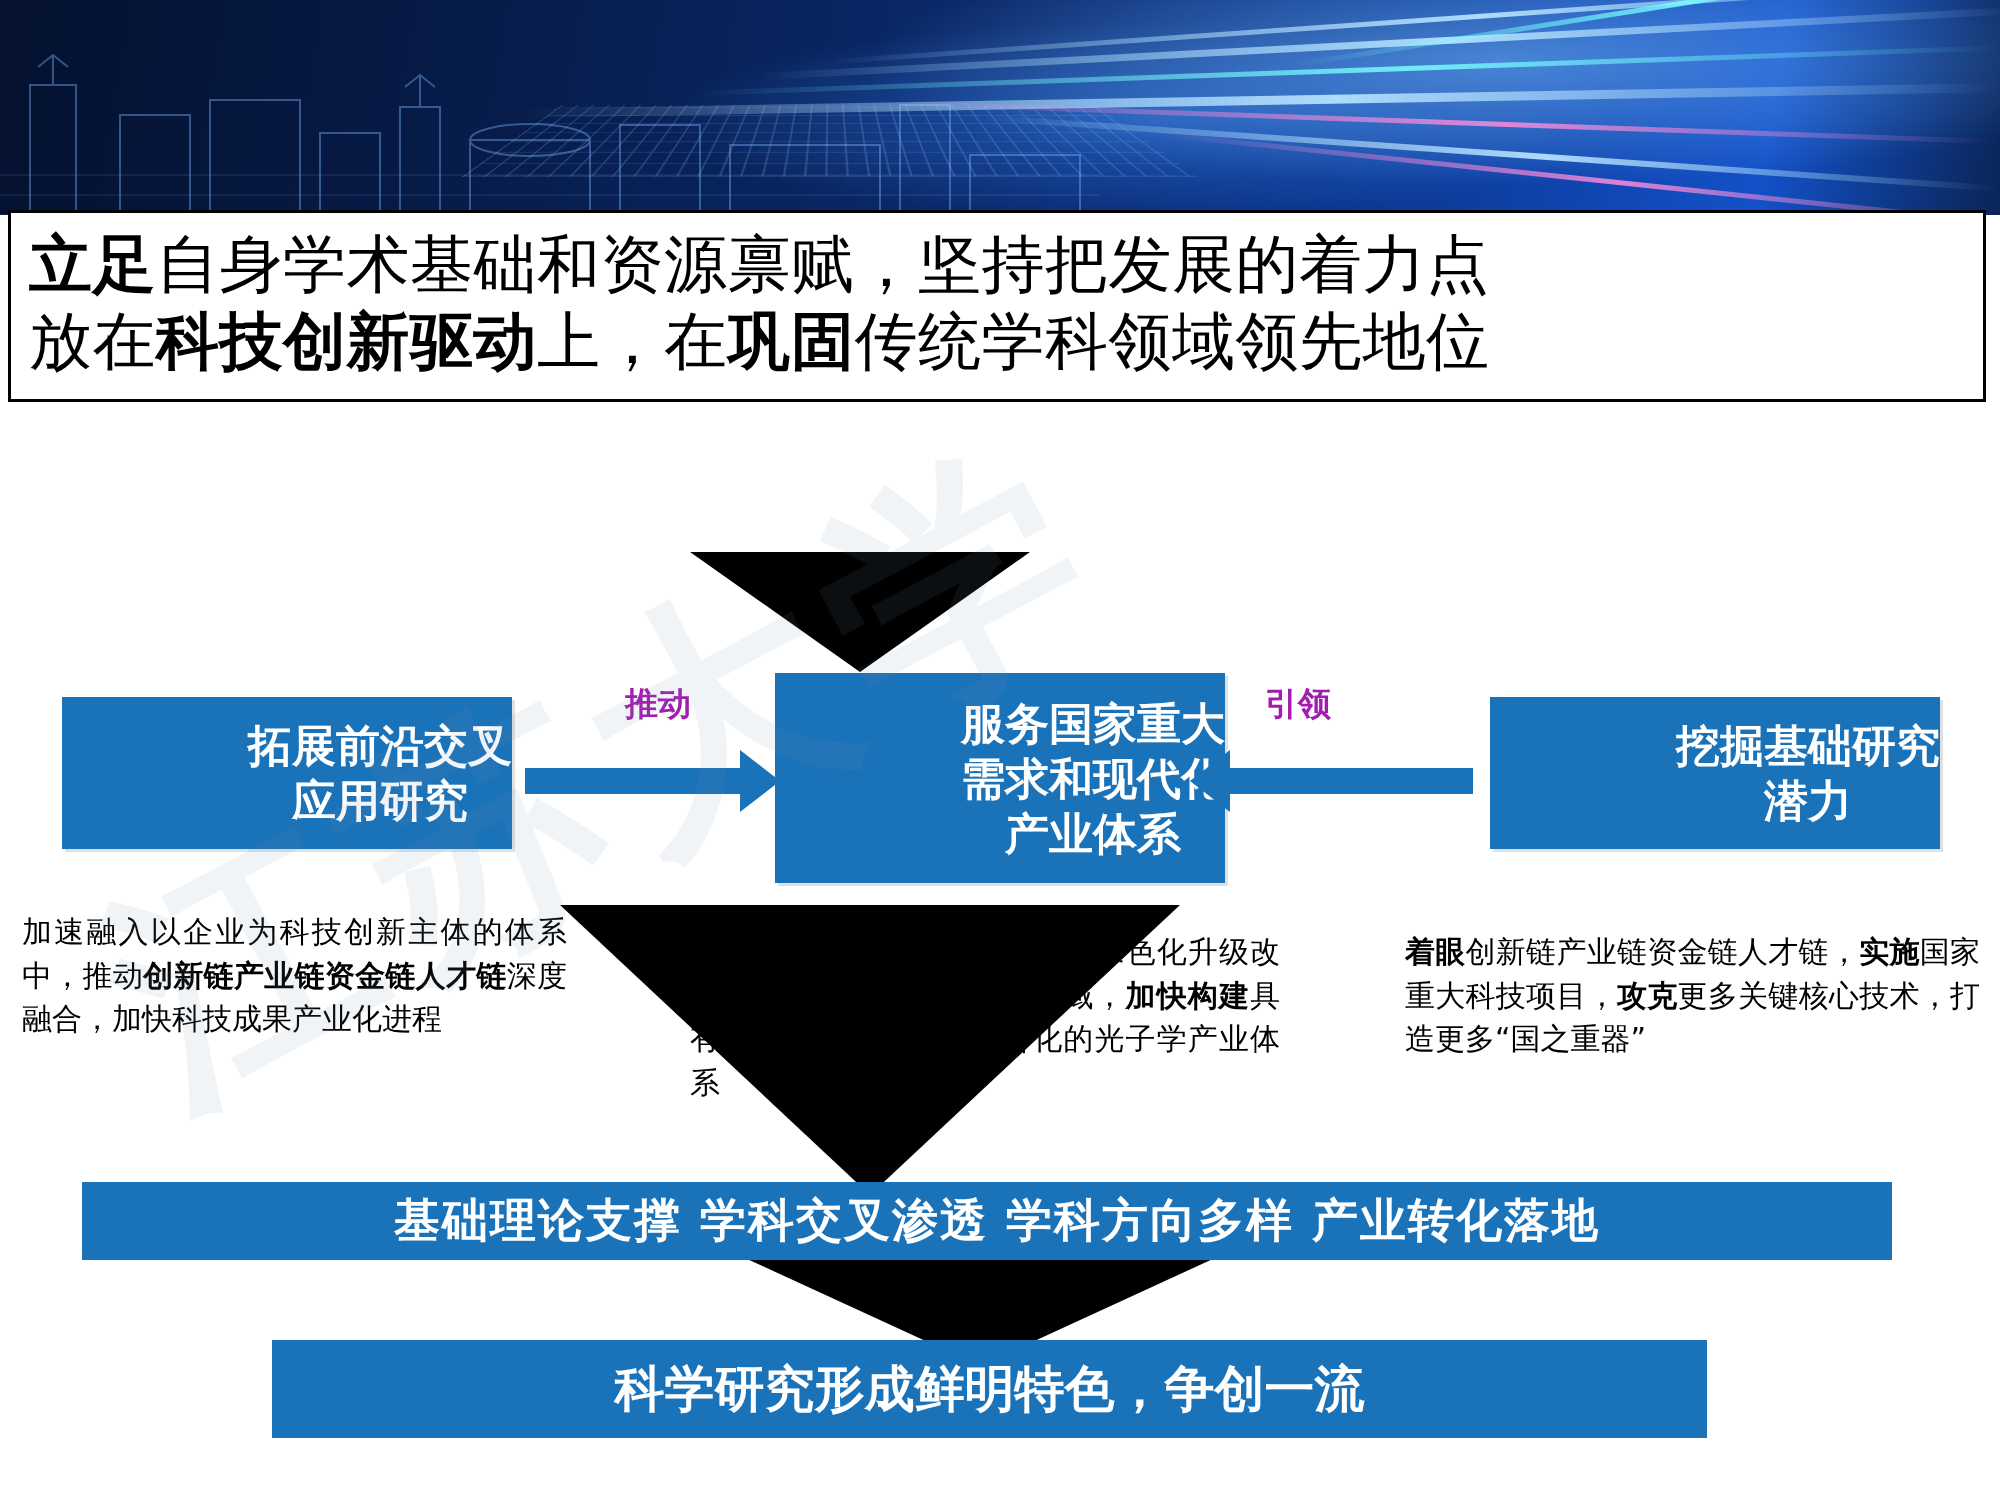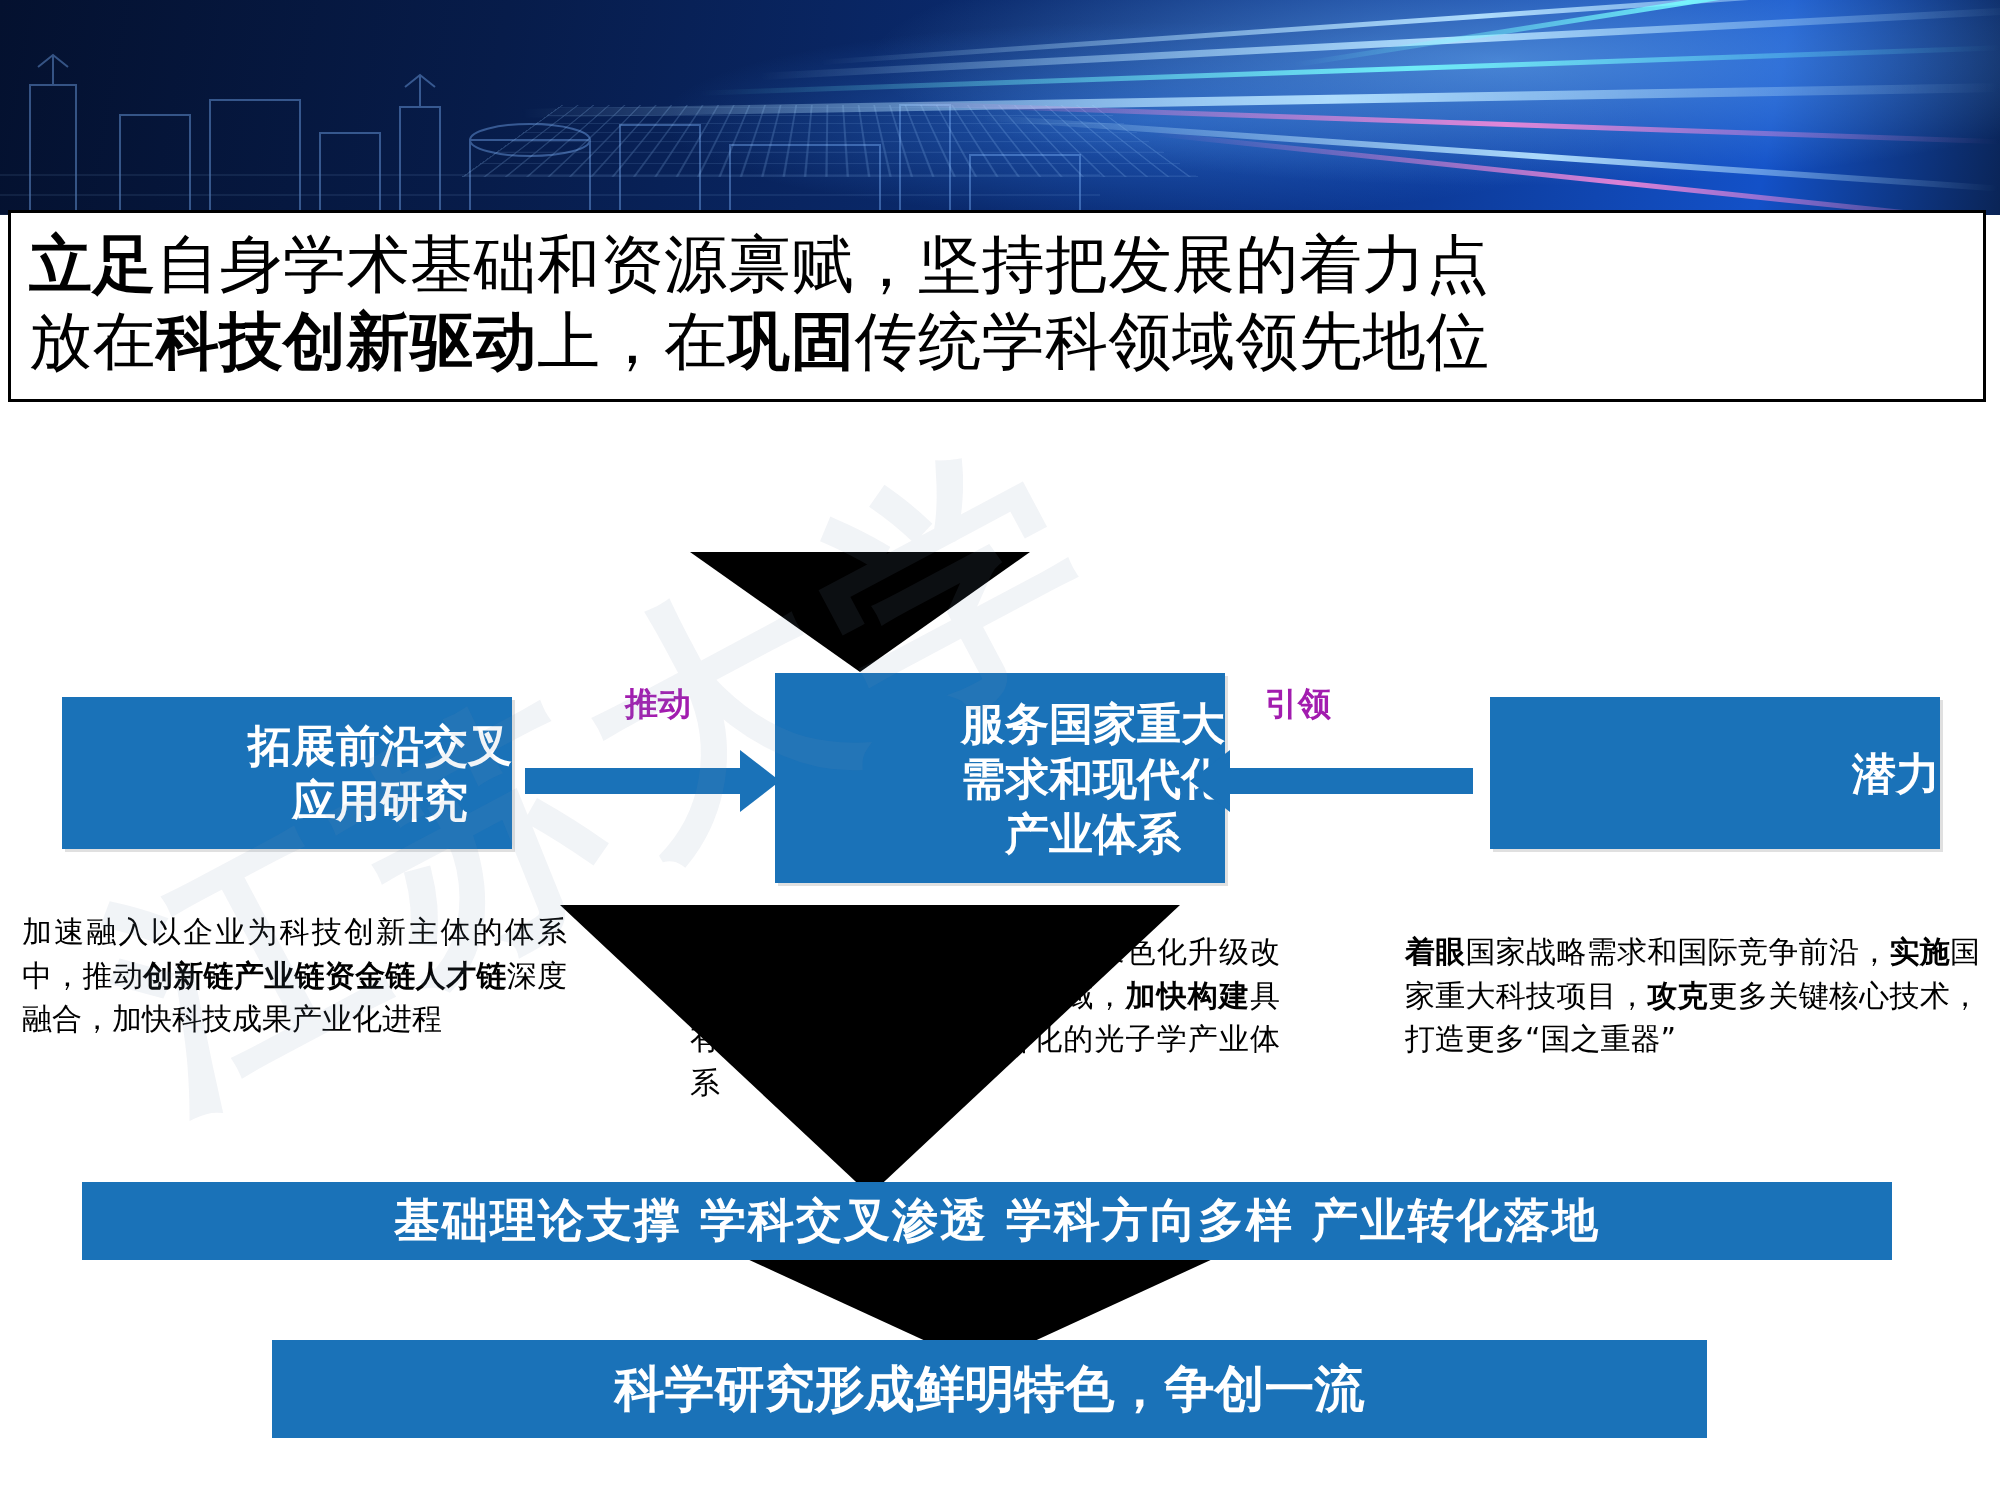--- a/index.html
+++ b/index.html
@@ -295,38 +295,39 @@
 <div class="blue-box box-center">
   <div>
     <div>服务国家重大</div>
     <div>需求和现代化</div>
     <div>产业体系</div>
   </div>
 </div>
 
 <div class="blue-box box-right">
   <div>
+    <div>挖掘基础研究</div>
     <div>潜力</div>
   </div>
 </div>
 
 <div class="harrow left-to-center"></div>
 <div class="harrow-head to-right"></div>
 <div class="harrow right-to-center"></div>
 <div class="harrow-head to-left"></div>
 <div class="arrow-label l1">推动</div>
 <div class="arrow-label l2">引领</div>
 
 <div class="para para-left">
   <span>加速融入以企业为科技创新主体的体系中，推动</span><b>创新链产业链资金链人才链</b><span>深度融合，加快科技成果产业化进程</span>
 </div>
 
 <div class="para para-center">
   <b>加快</b><span>光电子高端化、智能化、绿色化升级改造，</span><b>培育壮大</b><span>战略性新兴领域，</span><b>加快构建</b><span>具有智能化、绿色化、融合化的光子学产业体系</span>
 </div>
 
 <div class="para para-right">
-  <b>着眼</b><span>国家战略需求和国际竞争前沿，</span><b>实施</b><span>国家重大科技项目，</span><b>攻克</b><span>更多关键核心技术，打造更多“国之重器”</span>
+  <b>着眼</b><span>创新链产业链资金链人才链，</span><b>实施</b><span>国家重大科技项目，</span><b>攻克</b><span>更多关键核心技术，打造更多“国之重器”</span>
 </div>
 
 <div class="strip">基础理论支撑  学科交叉渗透  学科方向多样  产业转化落地</div>
 
 <div class="bottom-box">科学研究形成鲜明特色，争创一流</div>
 
 </body></html>

